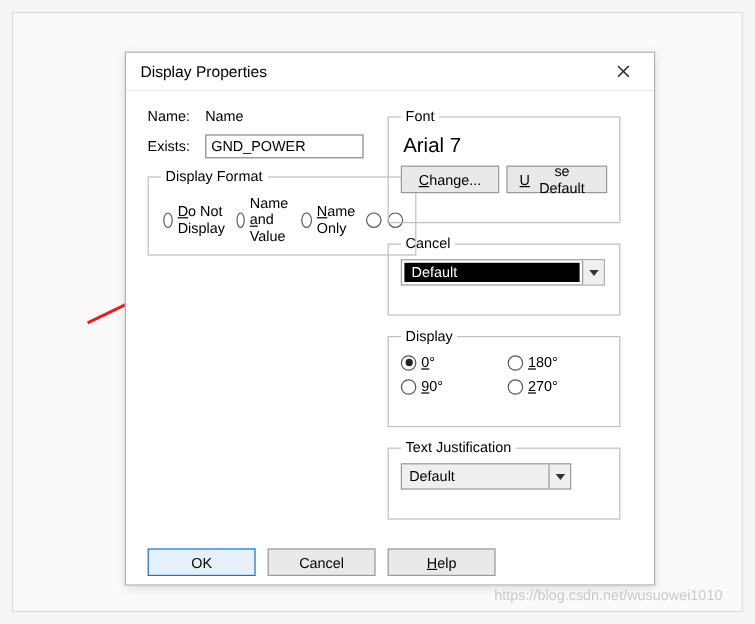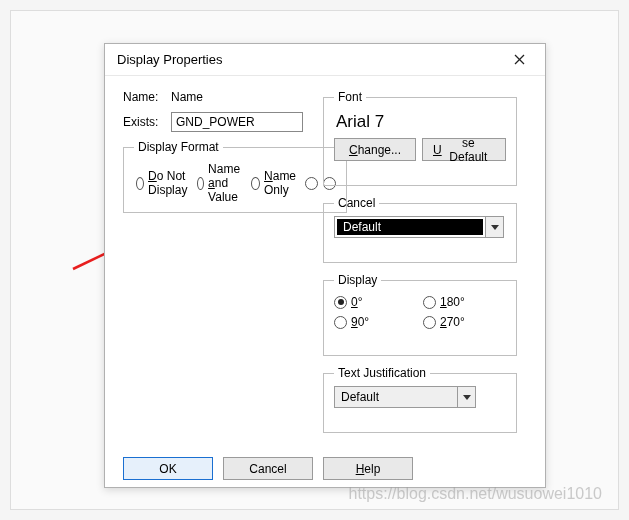--- a/index.html
+++ b/index.html
@@ -132,21 +132,21 @@
   .arrow-annot {
     position: absolute;
     left: 58px; top: 230px;
     width: 60px; height: 30px;
     pointer-events: none;
   }
   .watermark {
     position: absolute;
     right: 16px; bottom: 6px;
     color: rgba(160,160,160,0.55);
-    font-size: 16px;
+    font-size: 12px;
   }
   .u { text-decoration: underline; }
 </style>
 </head>
 <body>
 
 <div class="outer">
 
   <svg class="arrow-annot" viewBox="0 0 60 30">
     <line x1="4" y1="28" x2="50" y2="6" stroke="#e81e1e" stroke-width="2.5"></line>

